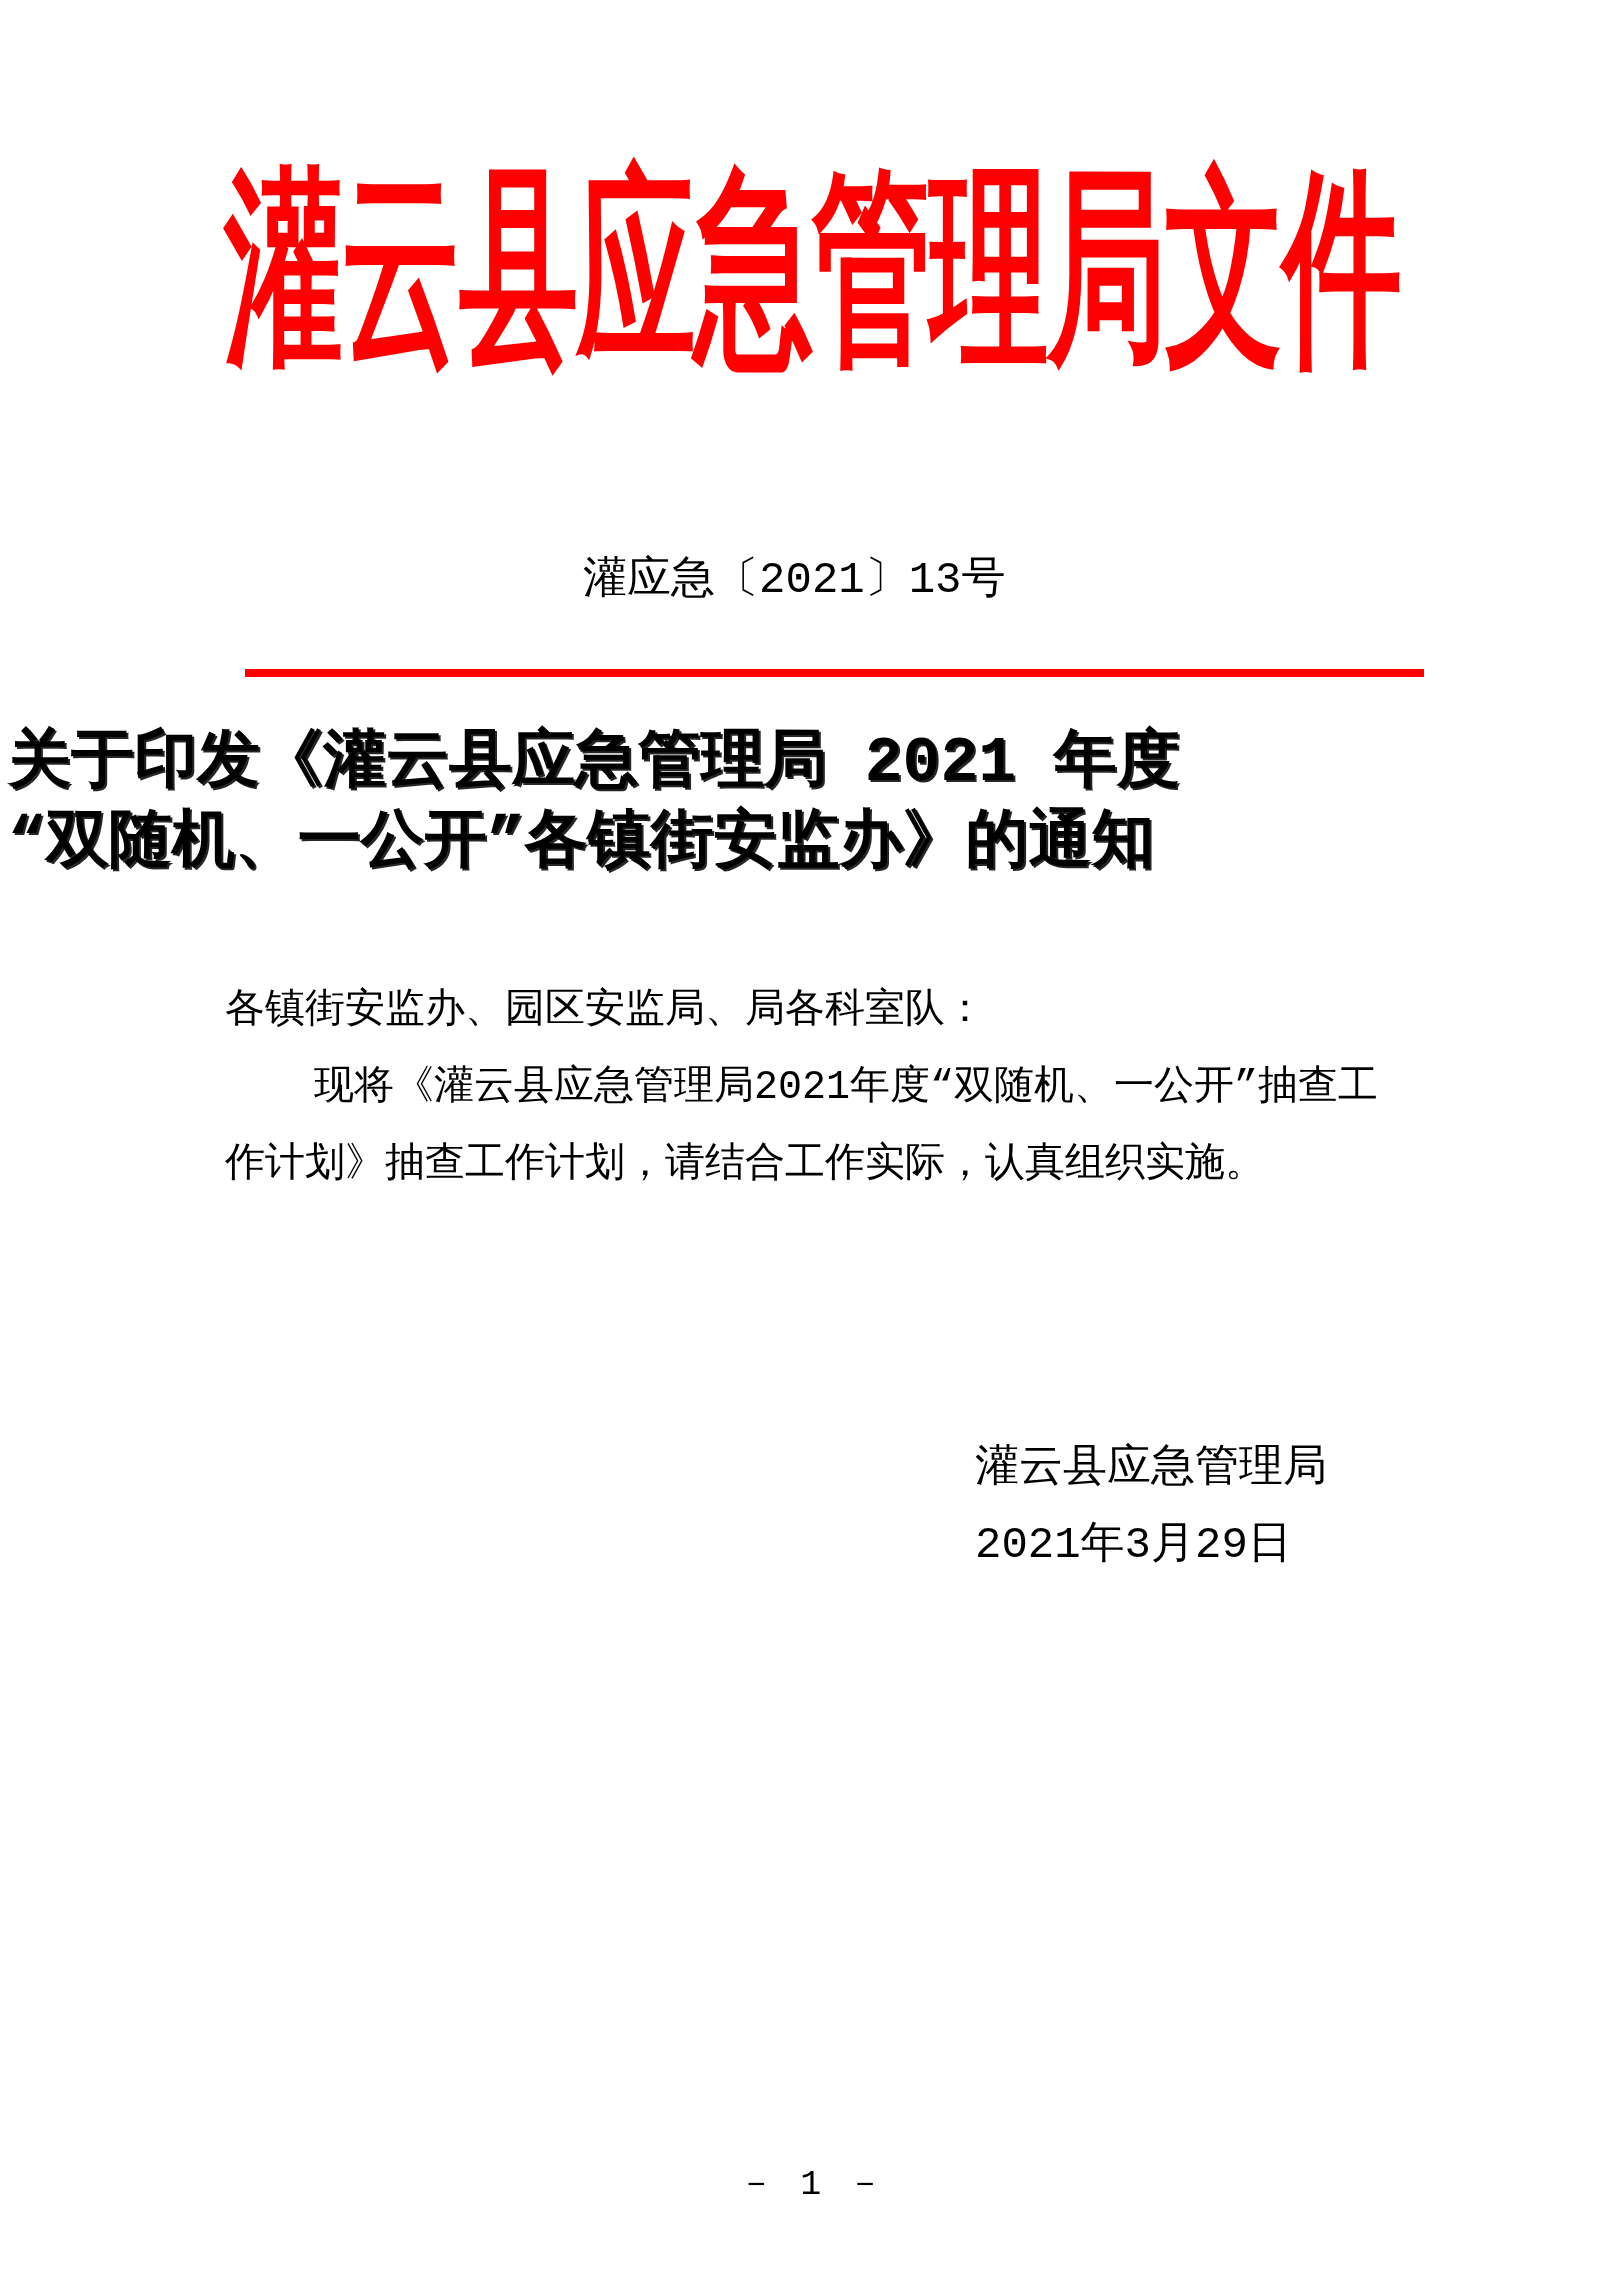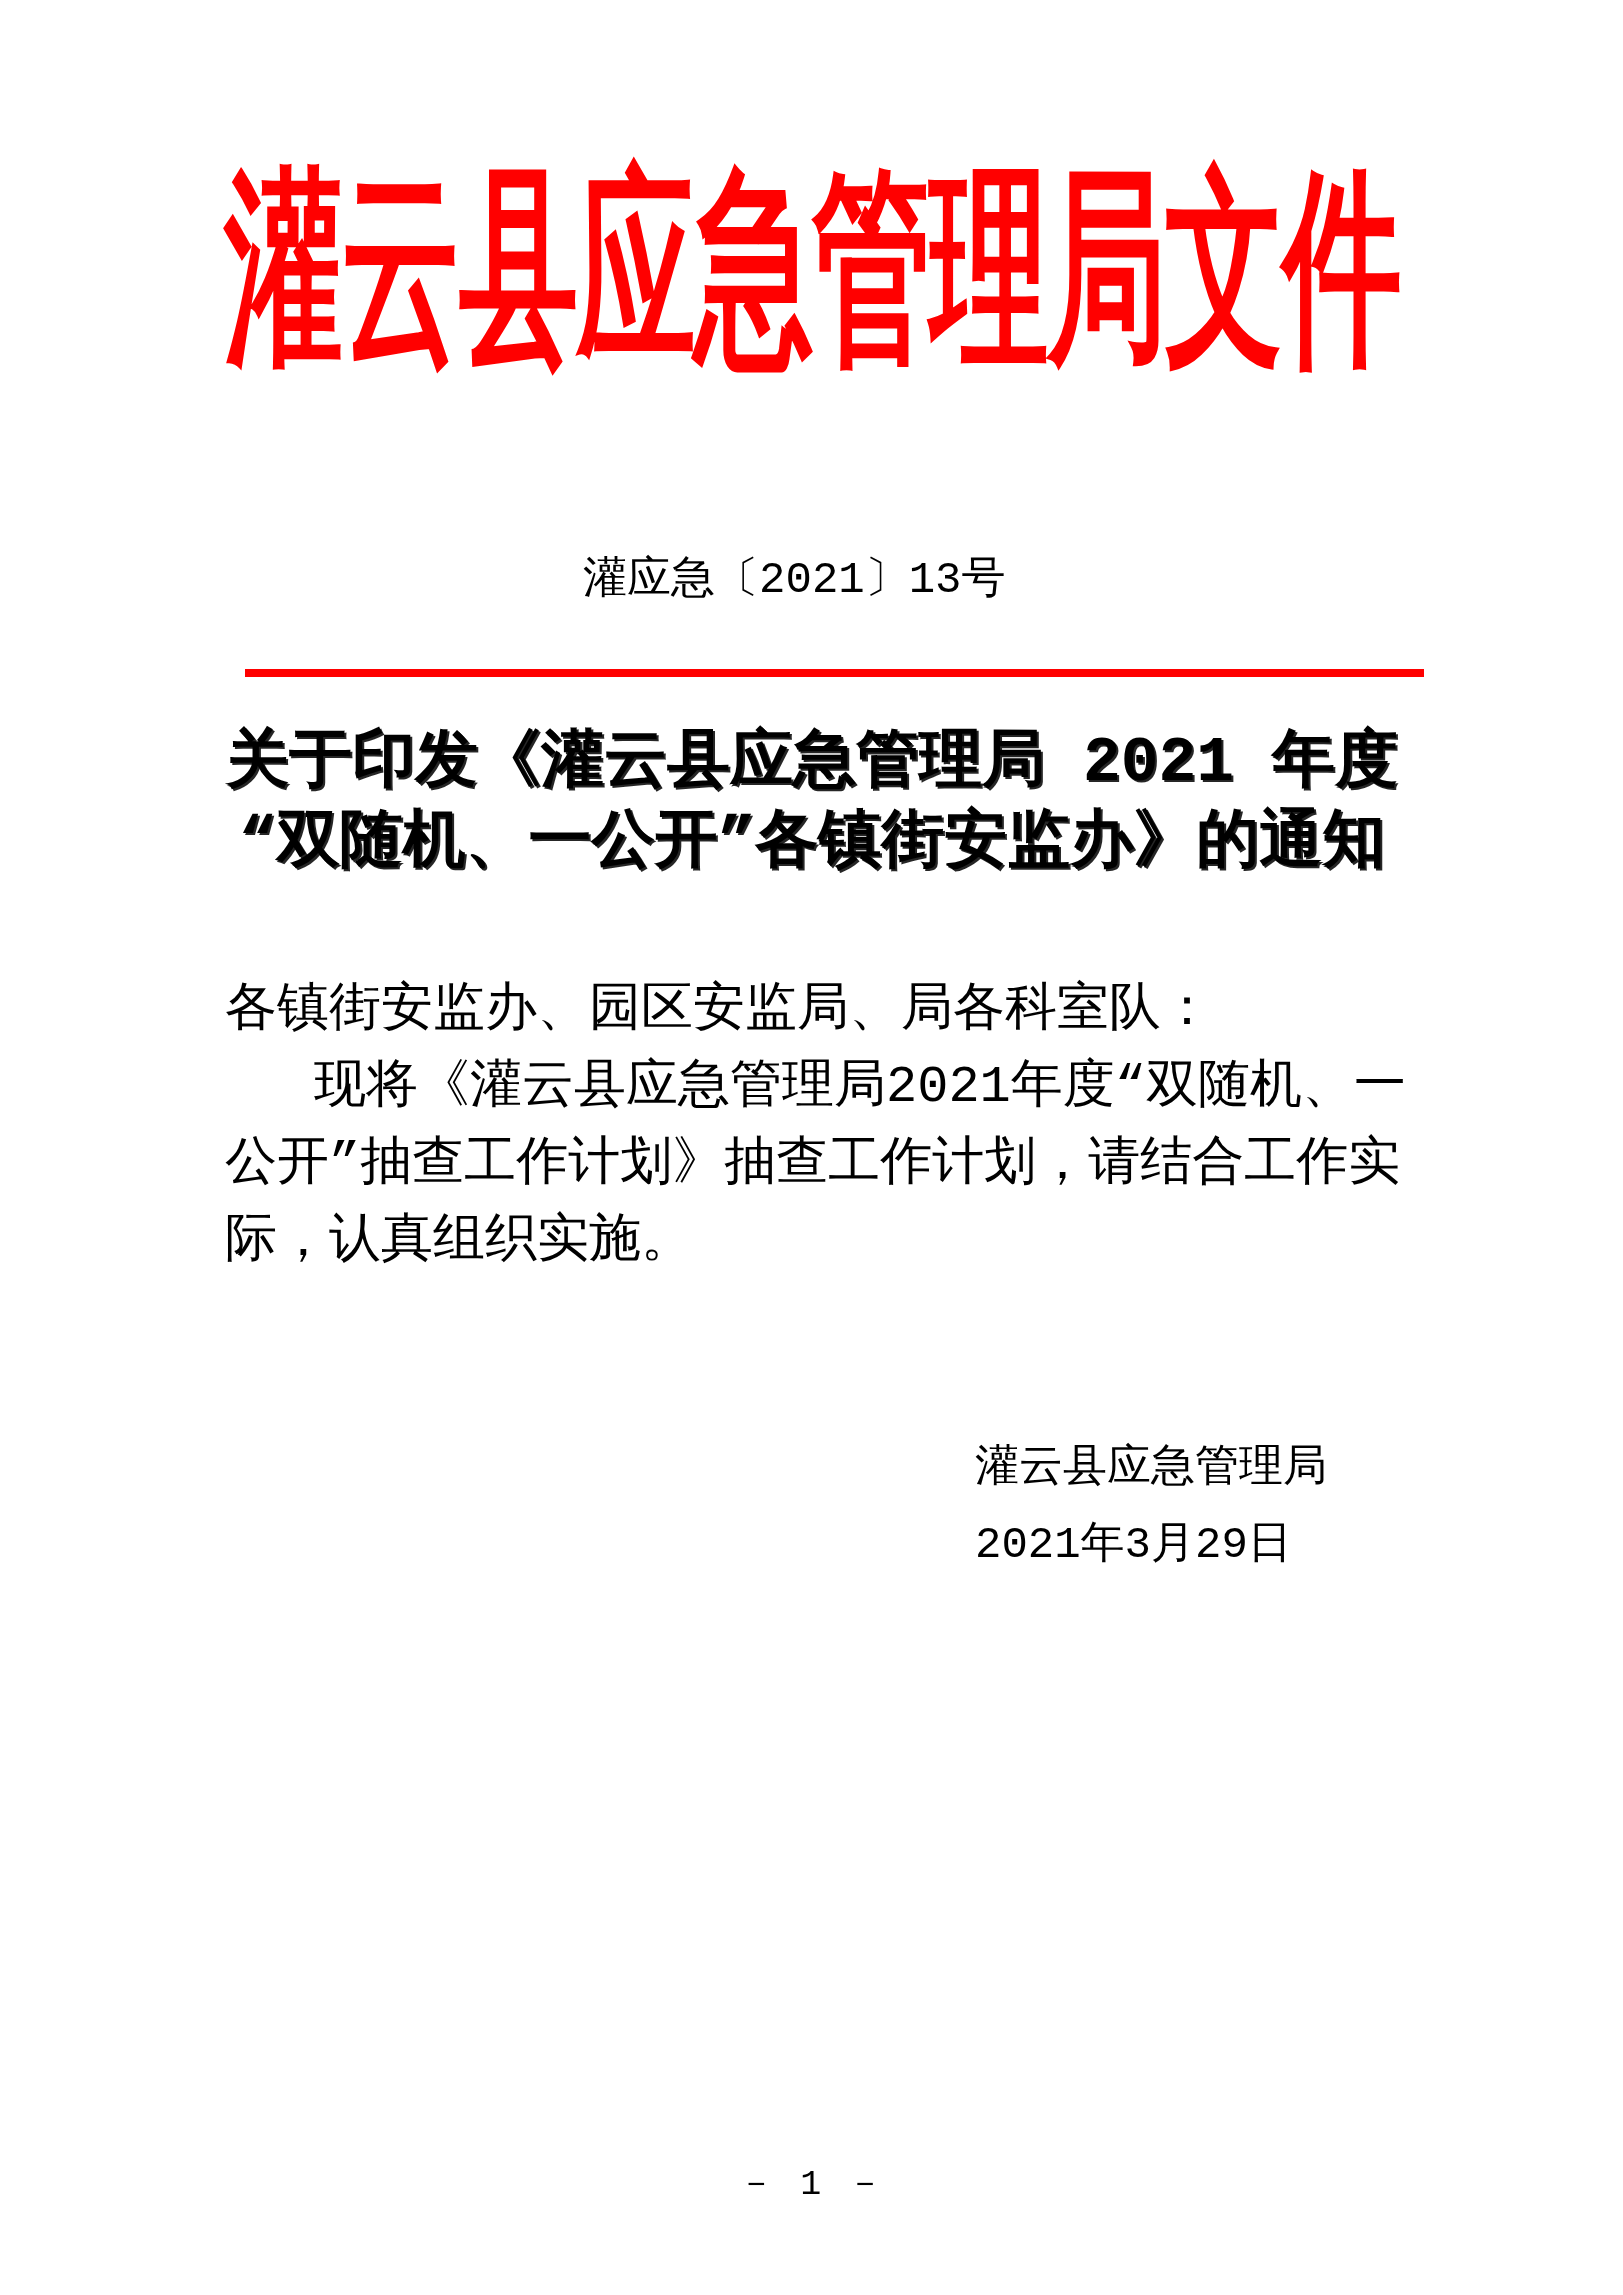--- a/index.html
+++ b/index.html
@@ -57,35 +57,35 @@
     height: 8.2px;
     background: var(--accent);
   }
 
   
   .doc-title {
     position: absolute;
     top: 724px;
     left: 0;
     width: 100%;
-    text-align: center;
     font-size: 63px;
     font-weight: 900;
     line-height: 80px;
     white-space: nowrap;
     text-shadow: 2px 2px 0 rgba(0,0,0,0.85);
+    padding-left: 8px;
   }
 
   
   .body-block {
     position: absolute;
     top: 972px;
     left: 225px;
     width: 1190px;
-    font-size: 52px;
+    font-size: 40px;
     line-height: 77px;
     text-align: left;
   }
   .body-block .salutation { text-indent: 0; }
   .body-block .paragraph { text-indent: 89px; }
 
   
   .sig-block {
     position: absolute;
     top: 1430px;

